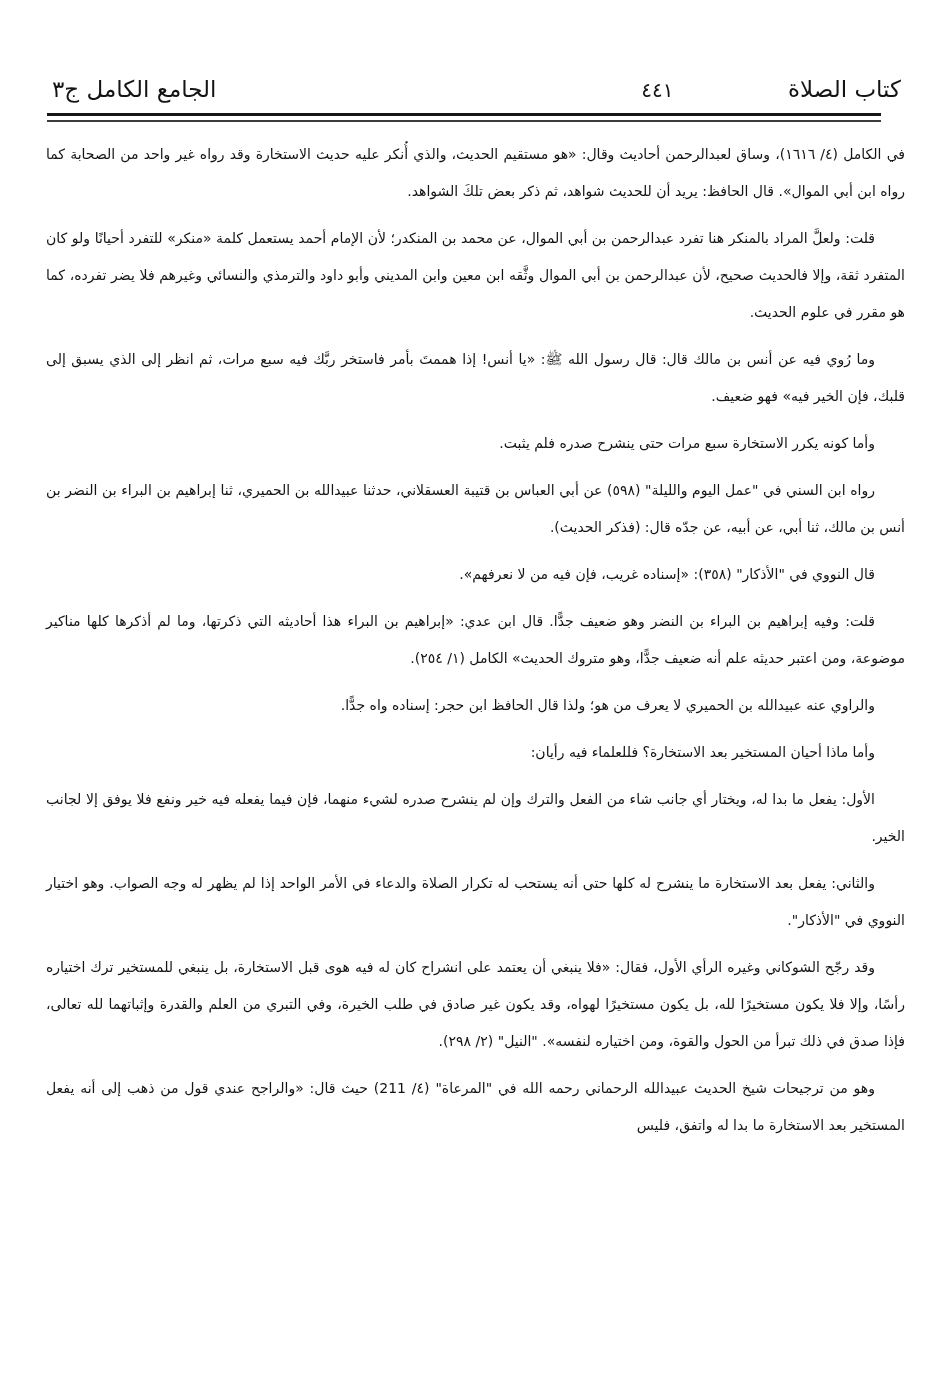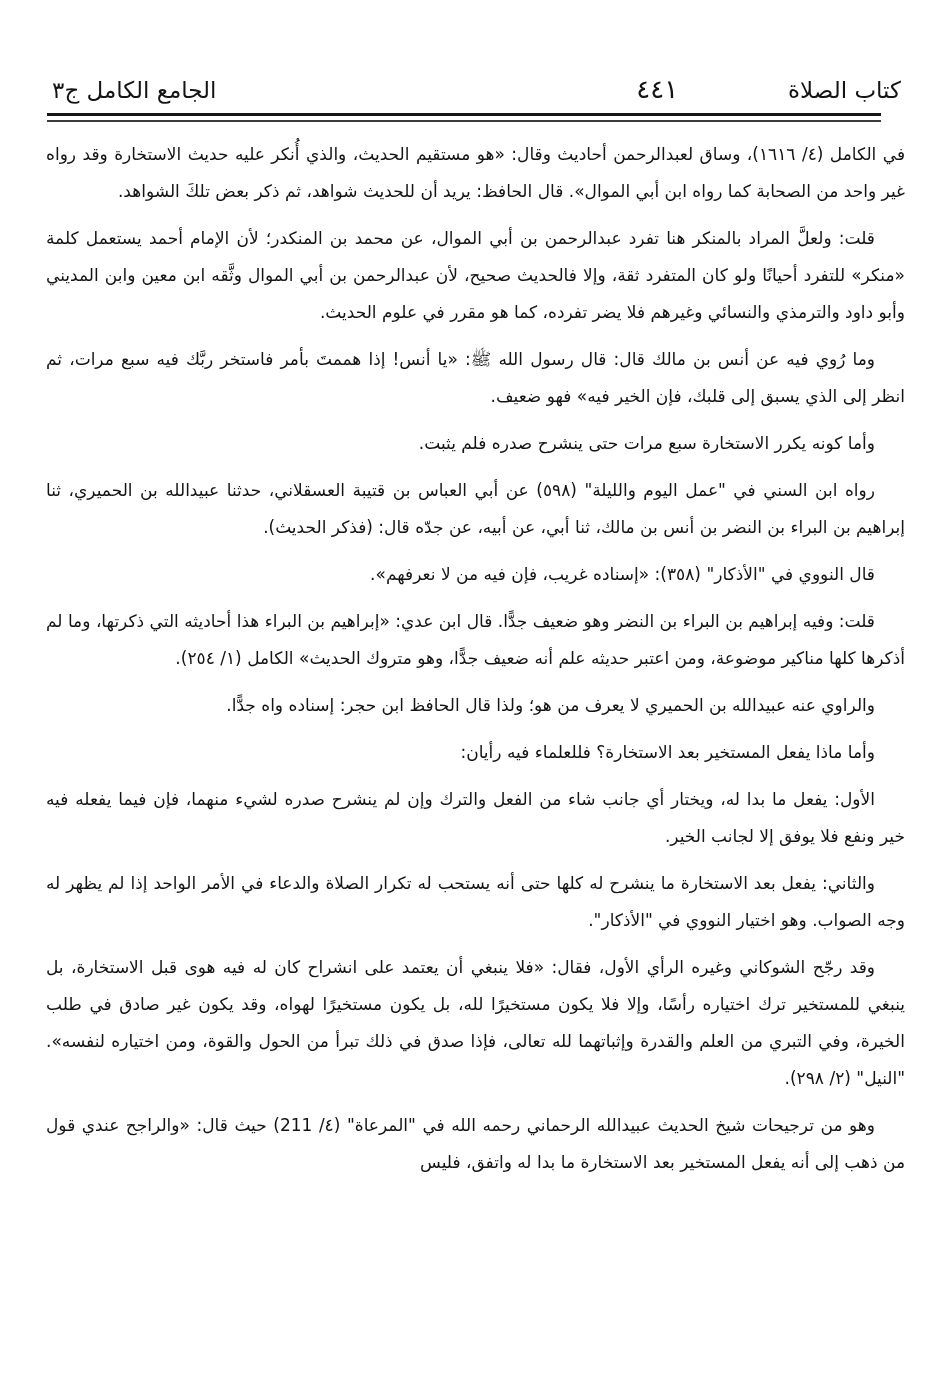--- a/index.html
+++ b/index.html
@@ -22,33 +22,33 @@
   .page-header {
     display: flex;
     align-items: baseline;
     justify-content: space-between;
     padding: 74px 30px 0 52px;
     font-size: 23px;
     line-height: 30px;
     white-space: nowrap;
   }
   .page-header .page-number {
-    font-size: 26px;
+    font-size: 20px;
     
     margin-left: 310px;
   }
   .header-rule {
     margin: 8px 50px 0 47px;
     height: 4px;
     border-top: 3px solid #161616;
     border-bottom: 2px solid #3c3c3c;
   }
   .page-body {
     padding: 14px 26px 0 46px;
-    font-size: 17px;
+    font-size: 14px;
     line-height: 37px;
     text-align: justify;
     text-justify: inter-word;
   }
   .para {
     margin: 0 0 10px 0;
     text-indent: 30px;
   }
   .para.flush {
     text-indent: 0;
@@ -69,20 +69,20 @@
 
   <div class="page-body">
     <p class="para flush">في الكامل (٤/ ١٦١٦)، وساق لعبدالرحمن أحاديث وقال: «هو مستقيم الحديث، والذي أُنكر عليه حديث الاستخارة وقد رواه غير واحد من الصحابة كما رواه ابن أبي الموال». قال الحافظ: يريد أن للحديث شواهد، ثم ذكر بعض تلكَ الشواهد.</p>
     <p class="para">قلت: ولعلَّ المراد بالمنكر هنا تفرد عبدالرحمن بن أبي الموال، عن محمد بن المنكدر؛ لأن الإمام أحمد يستعمل كلمة «منكر» للتفرد أحيانًا ولو كان المتفرد ثقة، وإلا فالحديث صحيح، لأن عبدالرحمن بن أبي الموال وثَّقه ابن معين وابن المديني وأبو داود والترمذي والنسائي وغيرهم فلا يضر تفرده، كما هو مقرر في علوم الحديث.</p>
     <p class="para">وما رُوي فيه عن أنس بن مالك قال: قال رسول الله ﷺ: «يا أنس! إذا هممتَ بأمر فاستخر ربَّك فيه سبع مرات، ثم انظر إلى الذي يسبق إلى قلبك، فإن الخير فيه» فهو ضعيف.</p>
     <p class="para">وأما كونه يكرر الاستخارة سبع مرات حتى ينشرح صدره فلم يثبت.</p>
     <p class="para">رواه ابن السني في "عمل اليوم والليلة" (٥٩٨) عن أبي العباس بن قتيبة العسقلاني، حدثنا عبيدالله بن الحميري، ثنا إبراهيم بن البراء بن النضر بن أنس بن مالك، ثنا أبي، عن أبيه، عن جدّه قال: (فذكر الحديث).</p>
     <p class="para">قال النووي في "الأذكار" (٣٥٨): «إسناده غريب، فإن فيه من لا نعرفهم».</p>
     <p class="para">قلت: وفيه إبراهيم بن البراء بن النضر وهو ضعيف جدًّا. قال ابن عدي: «إبراهيم بن البراء هذا أحاديثه التي ذكرتها، وما لم أذكرها كلها مناكير موضوعة، ومن اعتبر حديثه علم أنه ضعيف جدًّا، وهو متروك الحديث» الكامل (١/ ٢٥٤).</p>
     <p class="para">والراوي عنه عبيدالله بن الحميري لا يعرف من هو؛ ولذا قال الحافظ ابن حجر: إسناده واه جدًّا.</p>
-    <p class="para">وأما ماذا يفعل المستخير بعد الاستخارة؟ فللعلماء فيه رأيان:</p>
+    <p class="para">وأما ماذا أحيان المستخير بعد الاستخارة؟ فللعلماء فيه رأيان:</p>
     <p class="para">الأول: يفعل ما بدا له، ويختار أي جانب شاء من الفعل والترك وإن لم ينشرح صدره لشيء منهما، فإن فيما يفعله فيه خير ونفع فلا يوفق إلا لجانب الخير.</p>
     <p class="para">والثاني: يفعل بعد الاستخارة ما ينشرح له كلها حتى أنه يستحب له تكرار الصلاة والدعاء في الأمر الواحد إذا لم يظهر له وجه الصواب. وهو اختيار النووي في "الأذكار".</p>
     <p class="para">وقد رجّح الشوكاني وغيره الرأي الأول، فقال: «فلا ينبغي أن يعتمد على انشراح كان له فيه هوى قبل الاستخارة، بل ينبغي للمستخير ترك اختياره رأسًا، وإلا فلا يكون مستخيرًا لله، بل يكون مستخيرًا لهواه، وقد يكون غير صادق في طلب الخيرة، وفي التبري من العلم والقدرة وإثباتهما لله تعالى، فإذا صدق في ذلك تبرأ من الحول والقوة، ومن اختياره لنفسه». "النيل" (٢/ ٢٩٨).</p>
     <p class="para">وهو من ترجيحات شيخ الحديث عبيدالله الرحماني رحمه الله في "المرعاة" (٤/ 211) حيث قال: «والراجح عندي قول من ذهب إلى أنه يفعل المستخير بعد الاستخارة ما بدا له واتفق، فليس</p>
   </div>
 
 </div>
 
 </body></html>

